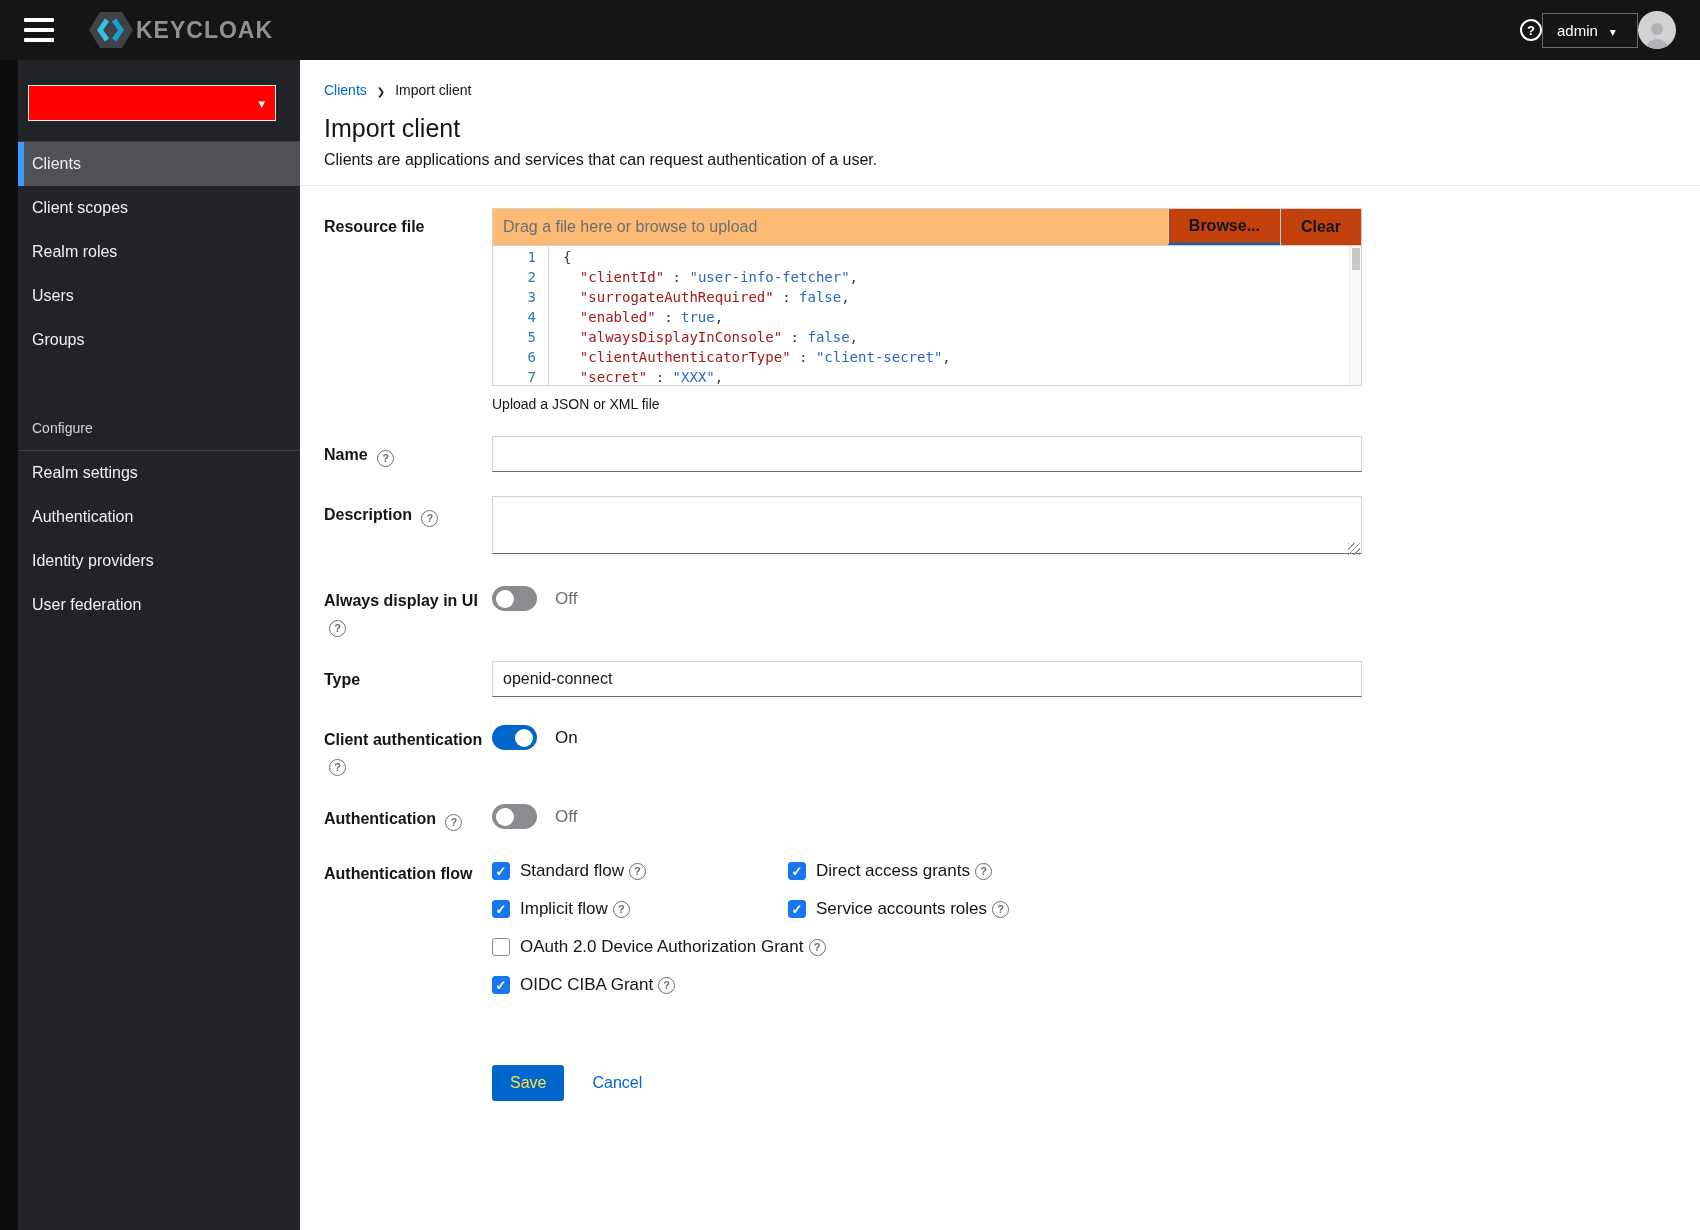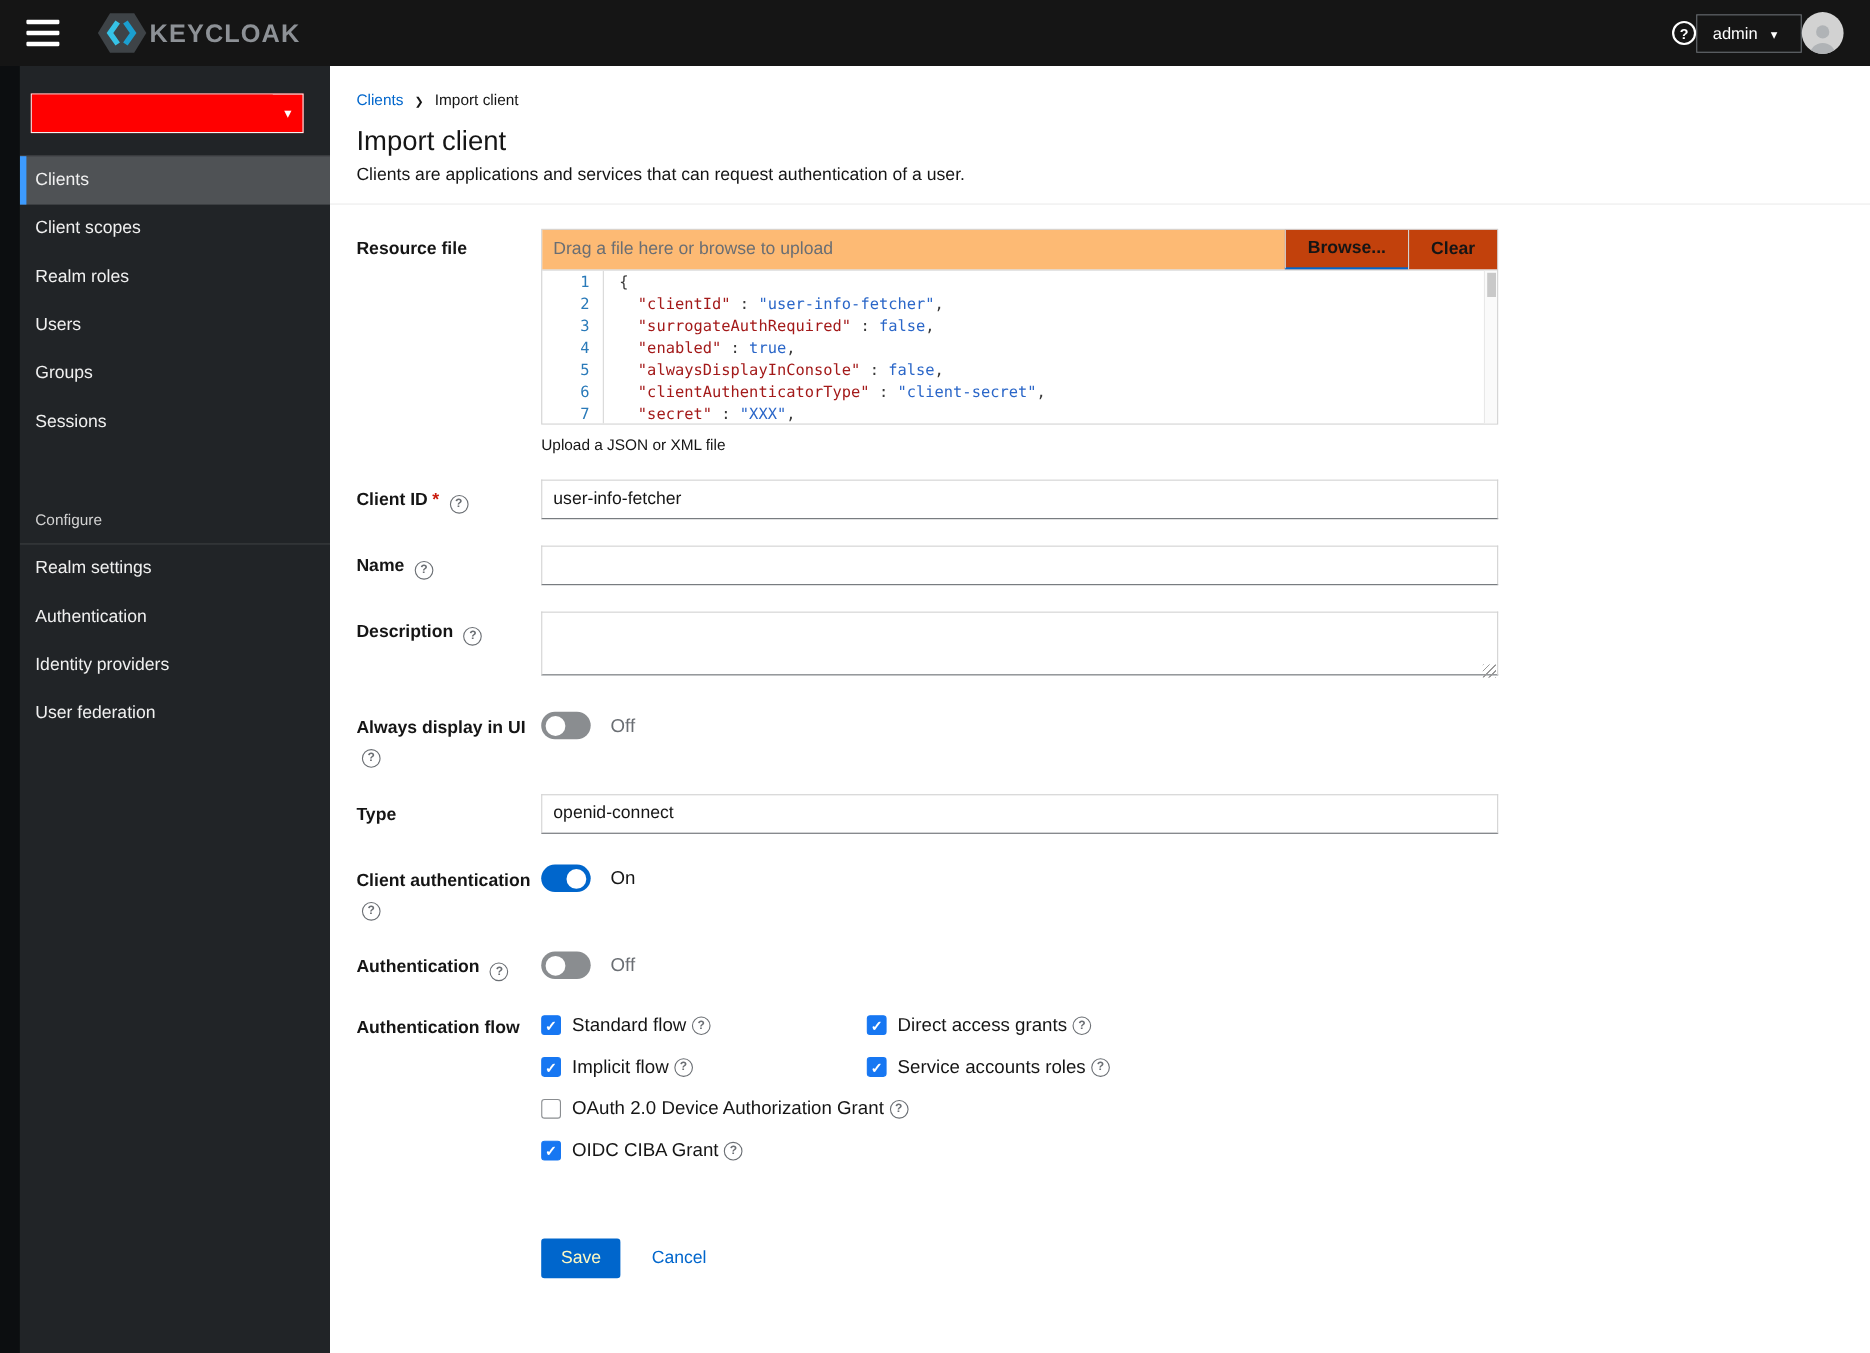--- a/index.html
+++ b/index.html
@@ -111,21 +111,21 @@
   .cb-item.wide { grid-column:1 / -1; }
   .cb { width:18px; height:18px; border:1px solid #8a8d90; border-radius:3px; background:#fff;
         margin-right:10px; position:relative; flex:0 0 18px; }
   .cb.checked { background:#1777f2; border-color:#1777f2; }
   .cb.checked::after { content:"✓"; position:absolute; inset:0; color:#fff; font-size:13px;
                        font-weight:bold; display:flex; align-items:center; justify-content:center; }
   .cb-label { font-size:17px; }
 
   
   .actions { margin-top:46px; display:flex; align-items:center; gap:28px; }
-  .btn-primary { background:#0066cc; color:#fef9c3; border:none; font-size:16px; padding:9px 18px;
+  .btn-primary { background:#0066cc; color:#fde047; border:none; font-size:16px; padding:9px 18px;
                  border-radius:3px; cursor:pointer; font-family:inherit; }
   .btn-link { background:none; border:none; color:#0066cc; font-size:16px; cursor:pointer; font-family:inherit; }
 </style>
 </head>
 <body>
 
 <header class="topbar">
   <button class="hamburger">
       <span></span>
       <span></span>
@@ -163,21 +163,20 @@
       </div>
     </div>
     <nav>
         <div class="nav-section">
           <ul class="nav-list">
             <li class="nav-item active">Clients</li>
             <li class="nav-item">Client scopes</li>
             <li class="nav-item">Realm roles</li>
             <li class="nav-item">Users</li>
             <li class="nav-item">Groups</li>
-            <li class="nav-item">Sessions</li>
           </ul>
         </div>
         <div class="nav-section second">
           <div class="nav-title">Configure</div>
           <ul class="nav-list">
             <li class="nav-item">Realm settings</li>
             <li class="nav-item">Authentication</li>
             <li class="nav-item">Identity providers</li>
             <li class="nav-item">User federation</li>
           </ul>
@@ -232,29 +231,20 @@
                 </div>
               <div class="editor-scrollbar">
                   <div class="thumb"></div>
                 </div>
             </div>
           </div>
           <div class="upload-helper">Upload a JSON or XML file</div>
         </div>
       </div>
 
-      <div class="form-row">
-        <div class="form-label">
-          <span>Client ID</span><span class="req">*</span>
-          <span class="help"></span>
-        </div>
-        <div class="form-field">
-          <input class="pf-input" value="user-info-fetcher" style="">
-        </div>
-      </div>
 
       <div class="form-row">
         <div class="form-label">
           <span>Name</span>
           <span class="help"></span>
         </div>
         <div class="form-field">
           <input class="pf-input" value="" style="">
         </div>
       </div>

